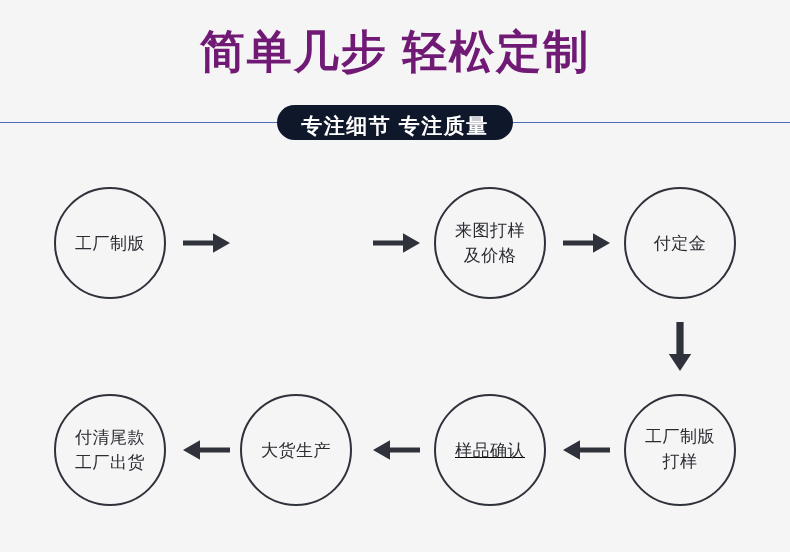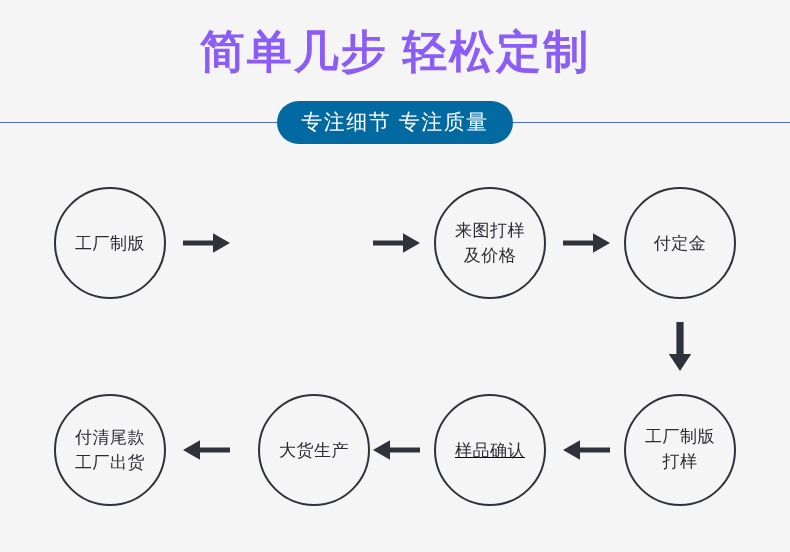--- a/index.html
+++ b/index.html
@@ -25,21 +25,21 @@
   
   .page-title {
     position: absolute;
     left: 0;
     top: 22px;
     width: 790px;
     text-align: center;
     font-size: 45px;
     font-weight: bold;
     letter-spacing: 2px;
-    color: #8b5cf6;
+    color: #701a75;
     line-height: 60px;
     white-space: nowrap;
   }
 
   .badge-row {
     position: absolute;
     left: 0;
     top: 100px;
     width: 790px;
     height: 44px;
@@ -47,27 +47,27 @@
     align-items: center;
     justify-content: center;
   }
   .rule {
     flex: 1 1 auto;
     height: 0;
     border-top: 1.5px solid #4c6cb3;
   }
   .badge {
     flex: 0 0 auto;
-    background: #0369a1;
+    background: #0f172a;
     color: #ffffff;
     font-size: 21px;
-    font-weight: normal;
+    font-weight: bold;
     letter-spacing: 1.5px;
     border-radius: 22px;
-    padding: 9px 24px 10px 24px;
+    padding: 9px 24px 2px 24px;
     line-height: 24px;
     white-space: nowrap;
     z-index: 2;
   }
 
   
   .node {
     position: absolute;
     width: 112px;
     height: 112px;
@@ -162,21 +162,21 @@
   <div class="node" style="left:434px; top:394px;text-decoration:underline;">
     <span class="node-label">样品确认</span>
   </div>
 
   <span class="arrow" style="left:373px; top:435px;">
     <svg width="48" height="30" viewBox="0 0 48 30" aria-hidden="true">
       <path d="M47 12.4 H17 V5.2 L0 15 L17 24.8 V17.6 H47 Z" fill="#2f323a"></path>
     </svg>
   </span>
 
-  <div class="node" style="left:258px; top:394px;">
+  <div class="node" style="left:240px; top:394px;">
     <span class="node-label">大货生产</span>
   </div>
 
   <span class="arrow" style="left:183px; top:435px;">
     <svg width="48" height="30" viewBox="0 0 48 30" aria-hidden="true">
       <path d="M47 12.4 H17 V5.2 L0 15 L17 24.8 V17.6 H47 Z" fill="#2f323a"></path>
     </svg>
   </span>
 
   <div class="node" style="left:54px;  top:394px;">

